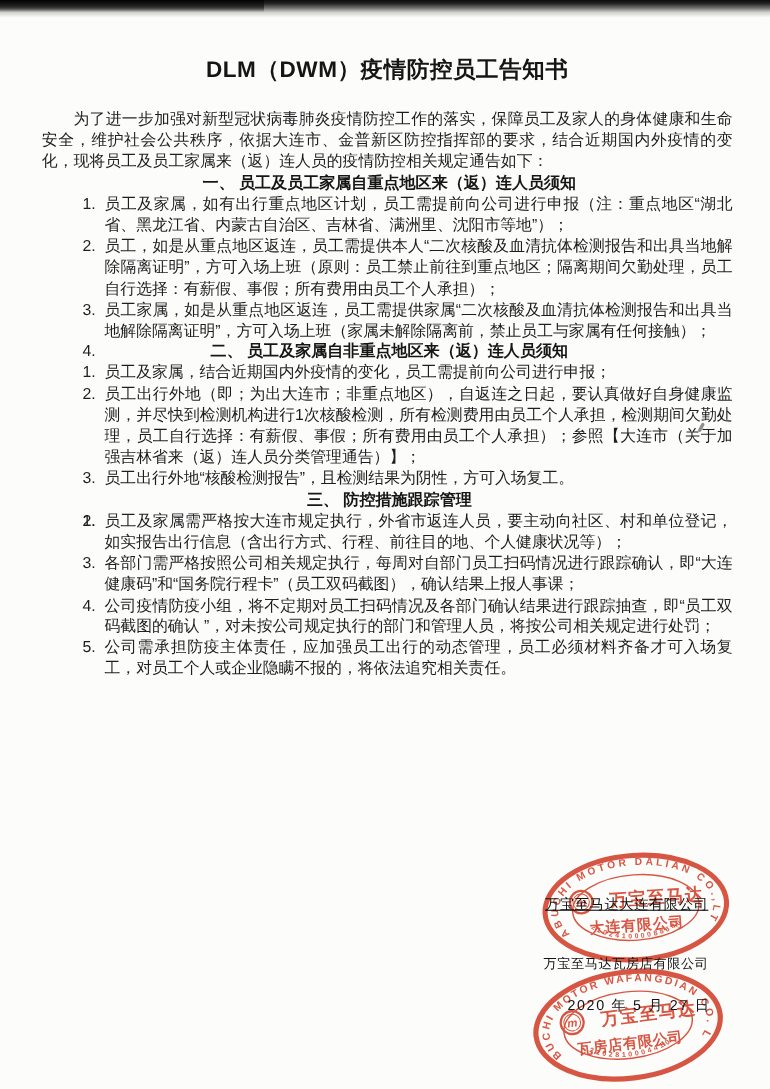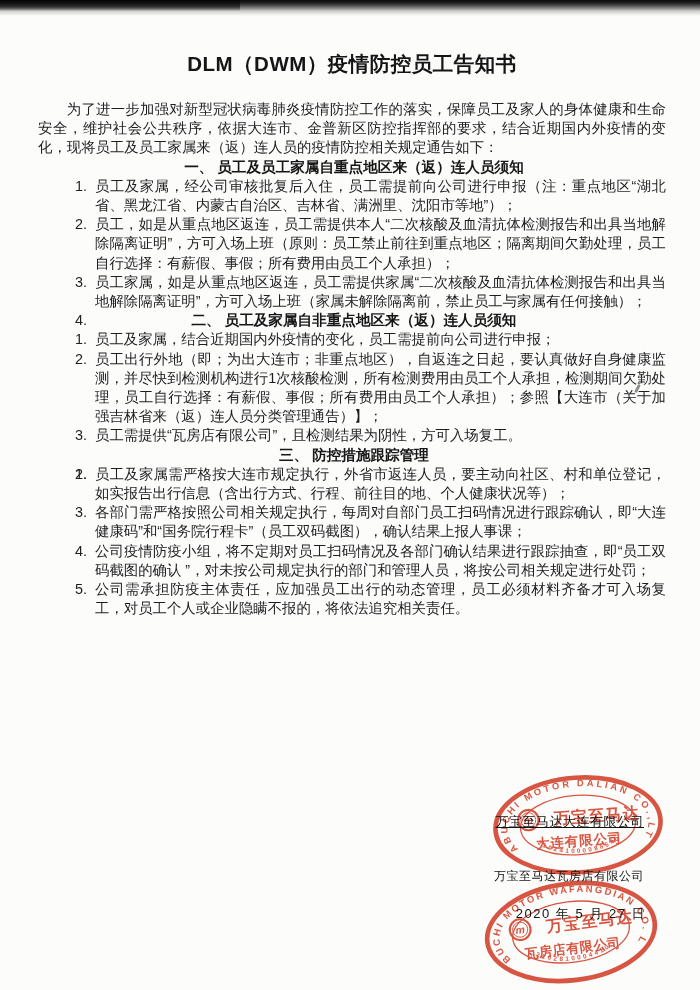--- a/index.html
+++ b/index.html
@@ -51,21 +51,21 @@
   <div class="scan-top"></div>
 
   <div class="content">
     <h1 class="title">DLM（DWM）疫情防控员工告知书</h1>
     <p class="intro">为了进一步加强对新型冠状病毒肺炎疫情防控工作的落实，保障员工及家人的身体健康和生命安全，维护社会公共秩序，依据大连市、金普新区防控指挥部的要求，结合近期国内外疫情的变化，现将员工及员工家属来（返）连人员的疫情防控相关规定通告如下：</p>
 
     <div class="sec-head">
       <span class="sec-num">一、</span><span>员工及员工家属自重点地区来（返）连人员须知</span>
     </div>
     <div class="item">
-      <span class="item-num">1.</span><span>员工及家属，经公司审核批复后入住，员工需提前向公司进行申报（注：重点地区“湖北省、黑龙江省、内蒙古自治区、吉林省、满洲里、沈阳市等地”）；</span>
+      <span class="item-num">1.</span><span>员工及家属，如有出行重点地区计划，员工需提前向公司进行申报（注：重点地区“湖北省、黑龙江省、内蒙古自治区、吉林省、满洲里、沈阳市等地”）；</span>
     </div>
     <div class="item">
       <span class="item-num">2.</span><span>员工，如是从重点地区返连，员工需提供本人“二次核酸及血清抗体检测报告和出具当地解除隔离证明”，方可入场上班（原则：员工禁止前往到重点地区；隔离期间欠勤处理，员工自行选择：有薪假、事假；所有费用由员工个人承担）；</span>
     </div>
     <div class="item">
       <span class="item-num">3.</span><span>员工家属，如是从重点地区返连，员工需提供家属“二次核酸及血清抗体检测报告和出具当地解除隔离证明”，方可入场上班（家属未解除隔离前，禁止员工与家属有任何接触）；</span>
     </div>
     <div class="item">
       <span class="item-num">4.</span>
     </div>
@@ -73,21 +73,21 @@
     <div class="sec-head">
       <span class="sec-num">二、</span><span>员工及家属自非重点地区来（返）连人员须知</span>
     </div>
     <div class="item">
       <span class="item-num">1.</span><span>员工及家属，结合近期国内外疫情的变化，员工需提前向公司进行申报；</span>
     </div>
     <div class="item">
       <span class="item-num">2.</span><span>员工出行外地（即；为出大连市；非重点地区），自返连之日起，要认真做好自身健康监测，并尽快到检测机构进行1次核酸检测，所有检测费用由员工个人承担，检测期间欠勤处理，员工自行选择：有薪假、事假；所有费用由员工个人承担）；参照【大连市（关于加强吉林省来（返）连人员分类管理通告）】；</span>
     </div>
     <div class="item">
-      <span class="item-num">3.</span><span>员工需提供“瓦房店有限公司”，且检测结果为阴性，方可入场复工。</span>
+      <span class="item-num">3.</span><span>员工出行外地“核酸检测报告”，且检测结果为阴性，方可入场复工。</span>
     </div>
 
     <div class="sec-head">
       <span class="sec-num">三、</span><span>防控措施跟踪管理</span>
     </div>
     <div class="item">
       <span class="item-num">1.</span>
     </div>
     <div class="item">
       <span class="item-num">2.</span><span>员工及家属需严格按大连市规定执行，外省市返连人员，要主动向社区、村和单位登记，如实报告出行信息（含出行方式、行程、前往目的地、个人健康状况等）；</span>

